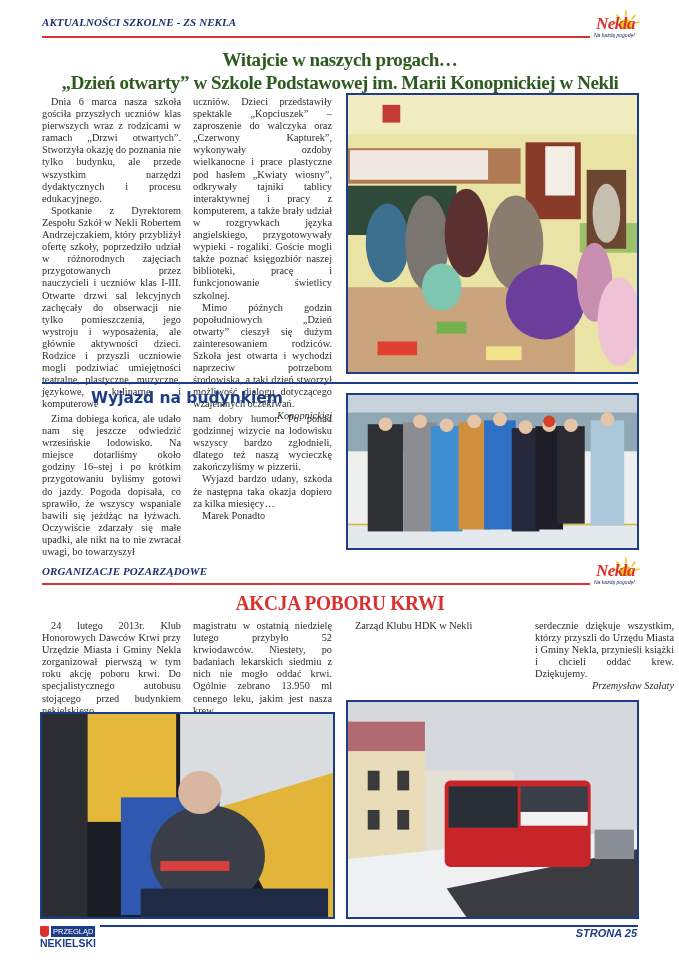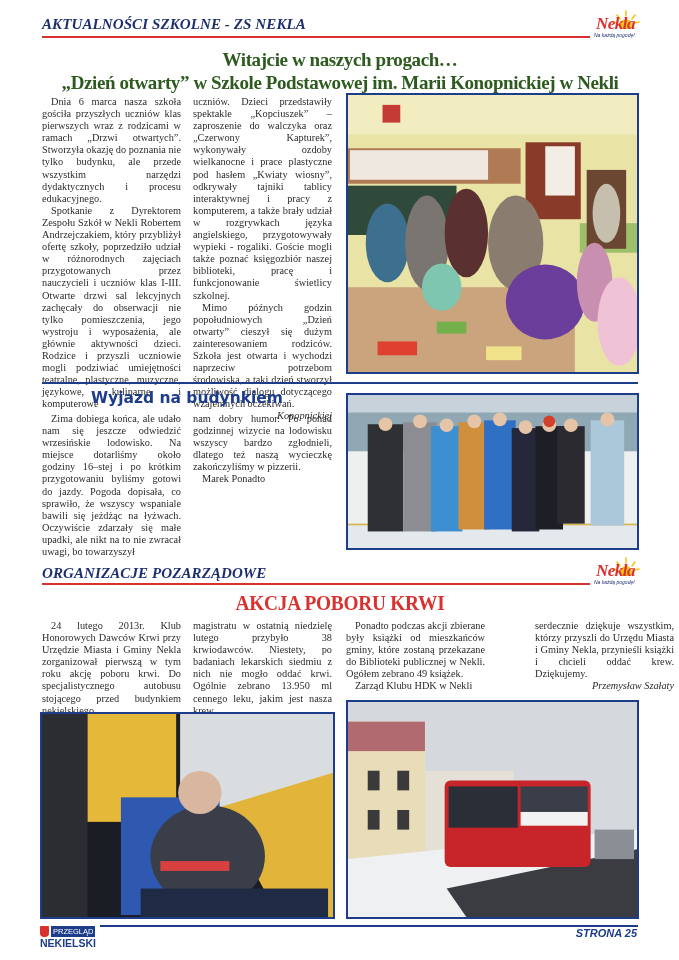--- a/index.html
+++ b/index.html
@@ -2,21 +2,21 @@
 <html><head>
 <meta charset="utf-8">
 <style>
   * { box-sizing: border-box; margin: 0; padding: 0; }
   html, body { width: 679px; height: 960px; background: #ffffff; overflow: hidden; }
   body { position: relative; font-family: "DejaVu Serif", serif; color: #2a2a2a; }
 
   .section-header { position: absolute; left: 42px; width: 596px; }
   .section-label {
     font-family: "Liberation Serif", serif; font-style: italic; font-weight: bold;
-    font-size: 15px; color: #1d2f6e; letter-spacing: 0.1px; white-space: nowrap;
+    font-size: 11px; color: #1d2f6e; letter-spacing: 0.1px; white-space: nowrap;
   }
   .section-rule { position: absolute; left: 0; height: 2px; background: #d9322e; }
 
   .logo { position: absolute; width: 64px; height: 34px; }
   .logo-text {
     position: absolute; left: 20px; top: 3px; font-family: "Liberation Serif", serif;
     font-style: italic; font-weight: bold; font-size: 17px; color: #d9322e; letter-spacing: -0.5px;
   }
   .logo-tag {
     position: absolute; left: 18px; top: 21px; font-family: "Liberation Sans", sans-serif;
@@ -140,20 +140,21 @@
 
 <div class="rule-blue" style="left:42px; top:382px; width:596px;"></div>
 
 <div class="title-blue" style="left:42px; top:389px; width:290px;">Wyjazd na budynkiem</div>
 
 <div class="col" style="left:42px; top:413px; width:139px;">
   <p>Zima dobiega końca, ale udało nam się jeszcze odwiedzić wrzesińskie lodowisko. Na miejsce dotarliśmy około godziny 16–stej i po krótkim przygotowaniu byliśmy gotowi do jazdy. Pogoda dopisała, co sprawiło, że wszyscy wspaniale bawili się jeżdżąc na łyżwach. Oczywiście zdarzały się małe upadki, ale nikt na to nie zwracał uwagi, bo towarzyszył</p>
 </div>
 <div class="col" style="left:193px; top:413px; width:139px;">
   <p style="text-indent:0;">nam dobry humor. Po ponad godzinnej wizycie na lodowisku wszyscy bardzo zgłodnieli, dlatego też naszą wycieczkę zakończyliśmy w pizzerii.</p>
+  <p>Wyjazd bardzo udany, szkoda że następna taka okazja dopiero za kilka miesięcy…</p>
   <p class="sig-left">Marek Ponadto</p>
 </div>
 
 <div class="photo" style="left:346px; top:393px; width:293px; height:157px;">
   <svg viewBox="0 0 293 157" preserveAspectRatio="none">
     <rect width="293" height="157" fill="#e6ebef"></rect>
     <rect x="0" y="0" width="293" height="58" fill="#8fa8b4"></rect>
     <rect x="0" y="0" width="293" height="18" fill="#c8d2da"></rect>
     <rect x="0" y="58" width="293" height="76" fill="#eef0f0"></rect>
     <rect x="0" y="132" width="293" height="2" fill="#d7b54a"></rect>
@@ -202,24 +203,23 @@
   <div class="logo-text">Nekla</div>
   <div class="logo-tag">Na każdą pogodę!</div>
 </div>
 
 <div class="title-red" style="top:590px;">AKCJA POBORU KRWI</div>
 
 <div class="col" style="left:42px; top:620px; width:139px;">
   <p>24 lutego 2013r. Klub Honorowych Dawców Krwi przy Urzędzie Miasta i Gminy Nekla zorganizował pierwszą w tym roku akcję poboru krwi. Do specjalistycznego autobusu stojącego przed budynkiem nekielskiego</p>
 </div>
 <div class="col" style="left:193px; top:620px; width:139px;">
-  <p style="text-indent:0;">magistratu w ostatnią niedzielę lutego przybyło 38 krwiodawców. Niestety, po badaniach lekarskich siedmiu z nich nie mogło oddać krwi. Ogólnie zebrano 13.950 ml cennego leku, jakim jest nasza krew.</p>
+  <p style="text-indent:0;">magistratu w ostatnią niedzielę lutego przybyło 52 krwiodawców. Niestety, po badaniach lekarskich siedmiu z nich nie mogło oddać krwi. Ogólnie zebrano 13.950 ml cennego leku, jakim jest nasza krew.</p>
 </div>
 <div class="col" style="left:346px; top:620px; width:139px;">
-  <p>Ponadto podczas akcji zbierane były książki od mieszkańców gminy, które zostaną przekazane do Biblioteki publicznej w Nekli. Ogółem zebrano 49 książek.</p>
   <p>Zarząd Klubu HDK w Nekli</p>
 </div>
 <div class="col" style="left:499px; top:620px; width:139px;margin-left:36px;">
   <p style="text-indent:0;">serdecznie dziękuje wszystkim, którzy przyszli do Urzędu Miasta i Gminy Nekla, przynieśli książki i chcieli oddać krew. Dziękujemy.</p>
   <p class="sig">Przemysław Szałaty</p>
 </div>
 
 <div class="photo" style="left:40px; top:712px; width:295px; height:207px;">
   <svg viewBox="0 0 295 207" preserveAspectRatio="none">
     <rect width="295" height="207" fill="#1a1d24"></rect>

